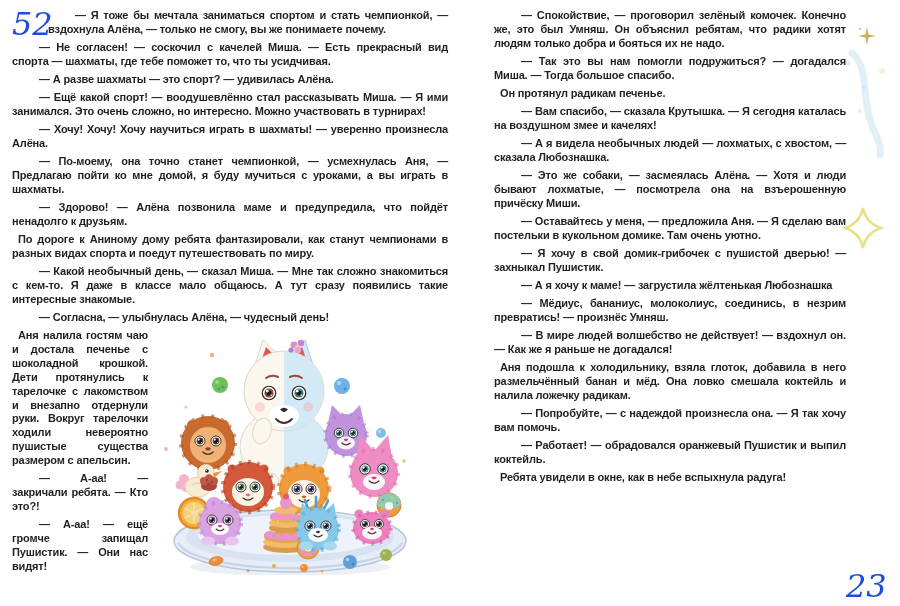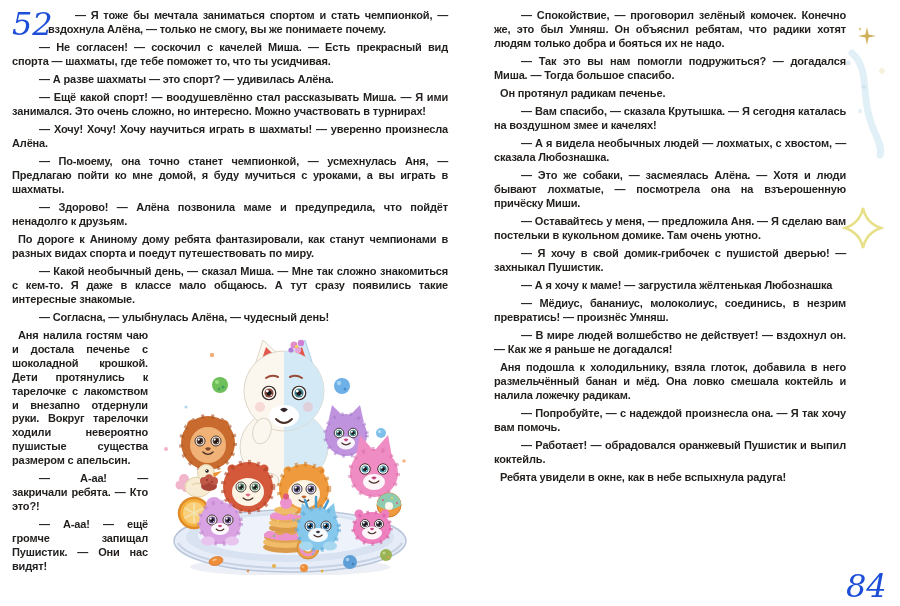--- a/index.html
+++ b/index.html
@@ -335,14 +335,14 @@
     <path d="M18,6 C38,24 24,52 42,88 C45,96 48,102 46,108" fill="none" stroke-width="7" stroke-linecap="round" opacity="0.4" stroke="#b5d6e8"></path>
     <circle cx="14" cy="16" r="2.5" opacity="0.45" fill="#b5d6e8"></circle>
     <circle cx="30" cy="40" r="2" opacity="0.4" fill="#b5d6e8"></circle>
     <circle cx="26" cy="64" r="2.2" opacity="0.35" fill="#b5d6e8"></circle>
     <circle cx="48" cy="24" r="3" fill="#e8d9b0" opacity="0.4"></circle>
   </svg>
   <svg class="decor" id="decor-diamond" viewBox="0 0 42 46">
     <path d="M21,3 Q24,18 39,23 Q24,28 21,43 Q18,28 3,23 Q18,18 21,3 Z" fill="none" stroke-width="2.6" opacity="0.9" stroke="#e6dc7c"></path>
   </svg>
 
-  <div class="pnum" id="pnum-right">84</div>
+  <div class="pnum" id="pnum-right">23</div>
 </div>
 
 </body></html>

